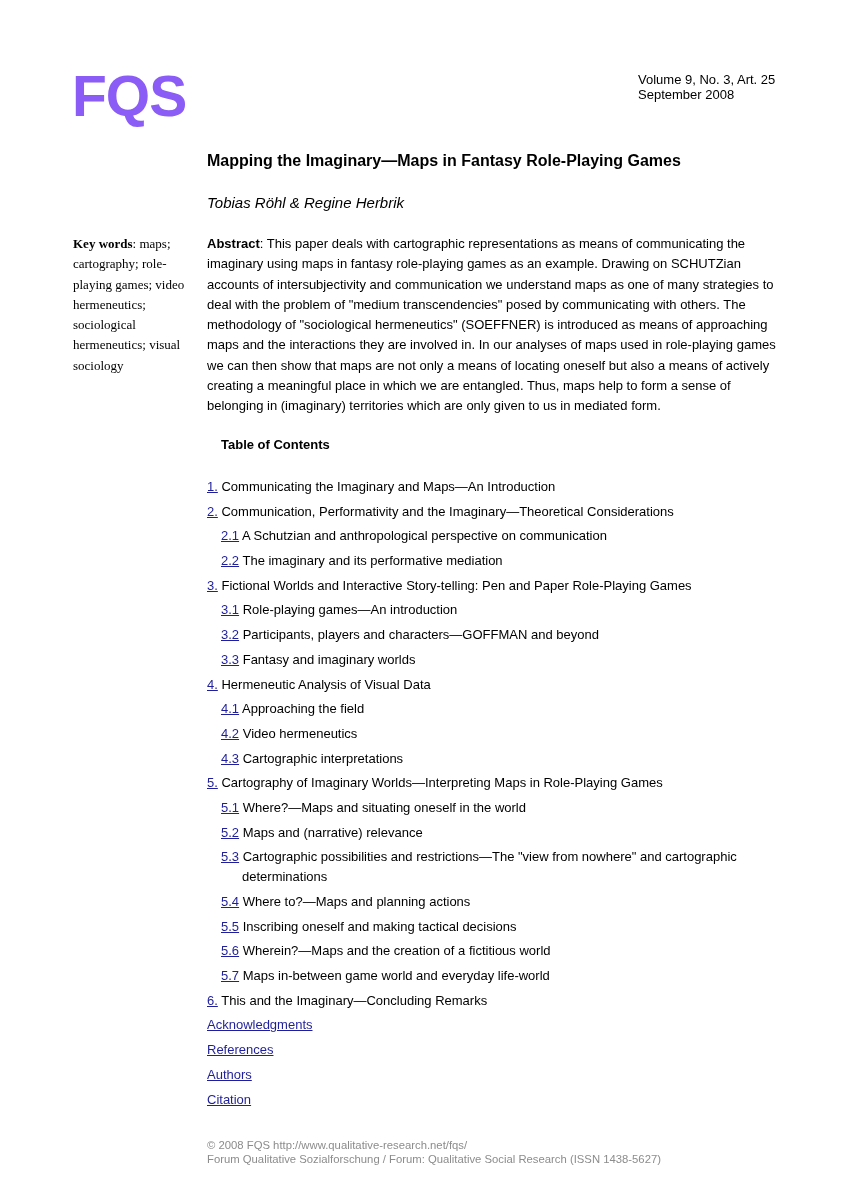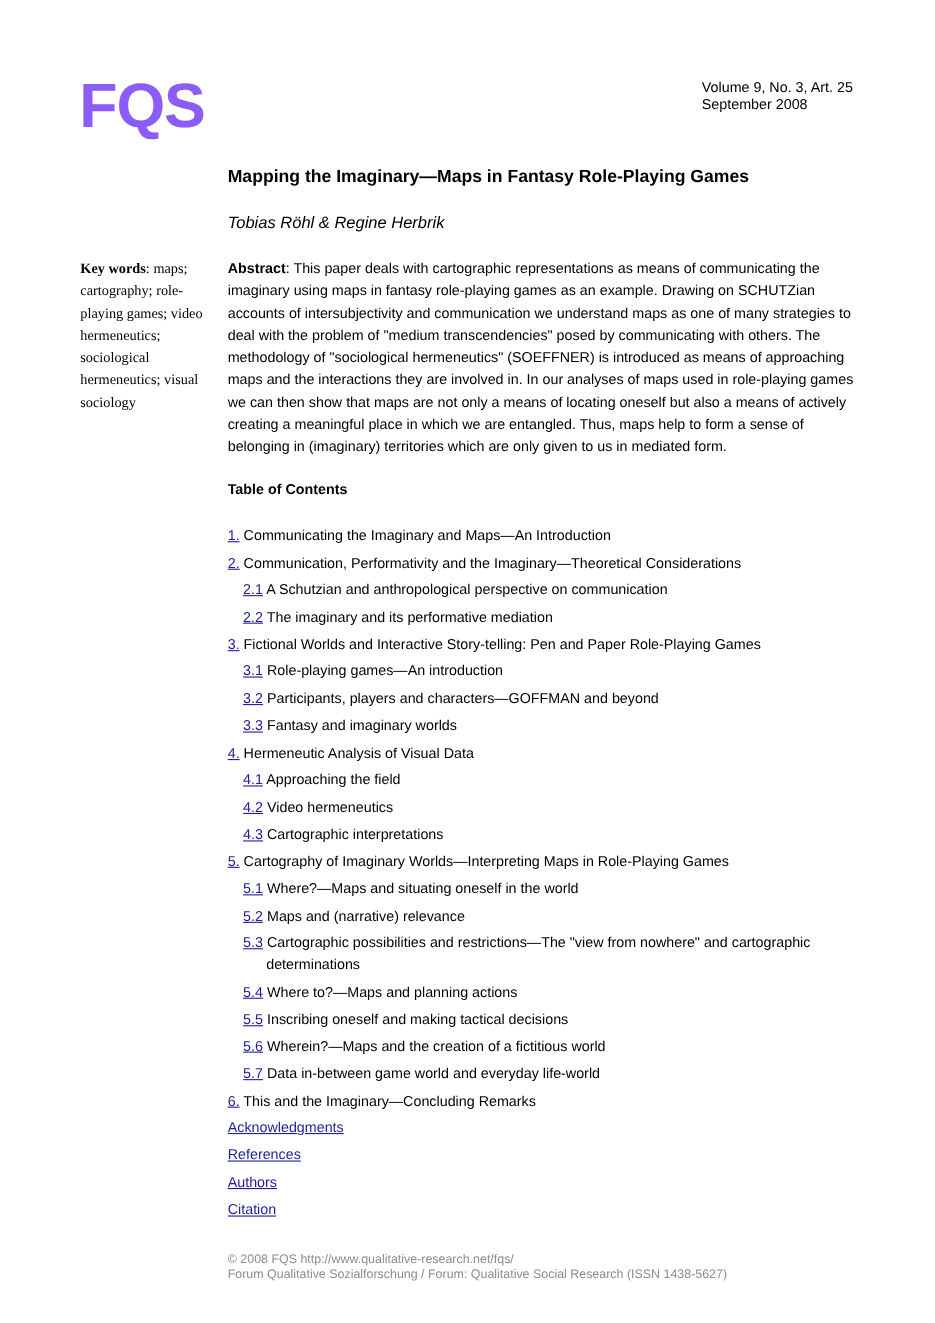--- a/index.html
+++ b/index.html
@@ -11,21 +11,21 @@
   .logo-text { margin-left: 10px; margin-top: 5px; font-weight: bold; font-size: 17.5px; line-height: 15.5px;
                letter-spacing: -0.6px; }
   .logo-line1, .logo-line2 { color: #000; display: block; }
   .logo-line3 { color: #bdbdbd; display: block; }
   .issue { position: absolute; left: 590px; top: 73px; font-size: 13px; line-height: 14.5px; }
   .issue div { white-space: nowrap; margin-left: 48px; }
   .title { position: absolute; left: 207px; top: 152px; font-size: 16px; font-weight: bold; white-space: nowrap; }
   .authors { position: absolute; left: 207px; top: 194px; font-size: 15px; font-style: italic; white-space: nowrap; }
   .keywords { position: absolute; left: 73px; top: 234px; width: 118px; font-size: 13px; line-height: 20.3px; font-family: Liberation Serif, serif; }
   .abstract { position: absolute; left: 207px; top: 234px; width: 570px; font-size: 13px; line-height: 20.3px; }
-  .toc-heading { position: absolute; left: 207px; top: 437px; font-size: 13px; font-weight: bold; }
+  .toc-heading { position: absolute; left: 221px; top: 437px; font-size: 13px; font-weight: bold; }
   .toc { position: absolute; left: 207px; top: 477px; width: 560px; font-size: 13px; }
   .toc-item { line-height: 20px; margin-bottom: 4.7px; }
   .toc-item.sub { padding-left: 14px; }
   .toc-item.wrap { padding-left: 35px; text-indent: -21px; }
   .toc a, .toc .lnk { color: #1f1f99; text-decoration: underline; cursor: pointer; }
   .footer { position: absolute; left: 207px; top: 1138px; font-size: 11.3px; line-height: 14px; color: #8c8c8c; white-space: nowrap; }
   b { font-weight: bold; }
 </style>
 </head>
 <body>
@@ -65,21 +65,21 @@
   <div class="toc-item sub"><a>4.1</a> <span>Approaching the field</span></div>
   <div class="toc-item sub"><a>4.2</a> <span>Video hermeneutics</span></div>
   <div class="toc-item sub"><a>4.3</a> <span>Cartographic interpretations</span></div>
   <div class="toc-item"><a>5.</a> <span>Cartography of Imaginary Worlds—Interpreting Maps in Role-Playing Games</span></div>
   <div class="toc-item sub"><a>5.1</a> <span>Where?—Maps and situating oneself in the world</span></div>
   <div class="toc-item sub"><a>5.2</a> <span>Maps and (narrative) relevance</span></div>
   <div class="toc-item wrap"><a>5.3</a> <span>Cartographic possibilities and restrictions—The "view from nowhere" and cartographic determinations</span></div>
   <div class="toc-item sub"><a>5.4</a> <span>Where to?—Maps and planning actions</span></div>
   <div class="toc-item sub"><a>5.5</a> <span>Inscribing oneself and making tactical decisions</span></div>
   <div class="toc-item sub"><a>5.6</a> <span>Wherein?—Maps and the creation of a fictitious world</span></div>
-  <div class="toc-item sub"><a>5.7</a> <span>Data in-between game world and everyday life-world</span></div>
+  <div class="toc-item sub"><a>5.7</a> <span>Maps in-between game world and everyday life-world</span></div>
   <div class="toc-item"><a>6.</a> <span>This and the Imaginary—Concluding Remarks</span></div>
   <div class="toc-item"><a>Acknowledgments</a></div>
   <div class="toc-item"><a>References</a></div>
   <div class="toc-item"><a>Authors</a></div>
   <div class="toc-item"><a>Citation</a></div>
 </div>
 
 <div class="footer">
   <div>© 2008 FQS http://www.qualitative-research.net/fqs/</div>
   <div>Forum Qualitative Sozialforschung / Forum: Qualitative Social Research (ISSN 1438-5627)</div>

